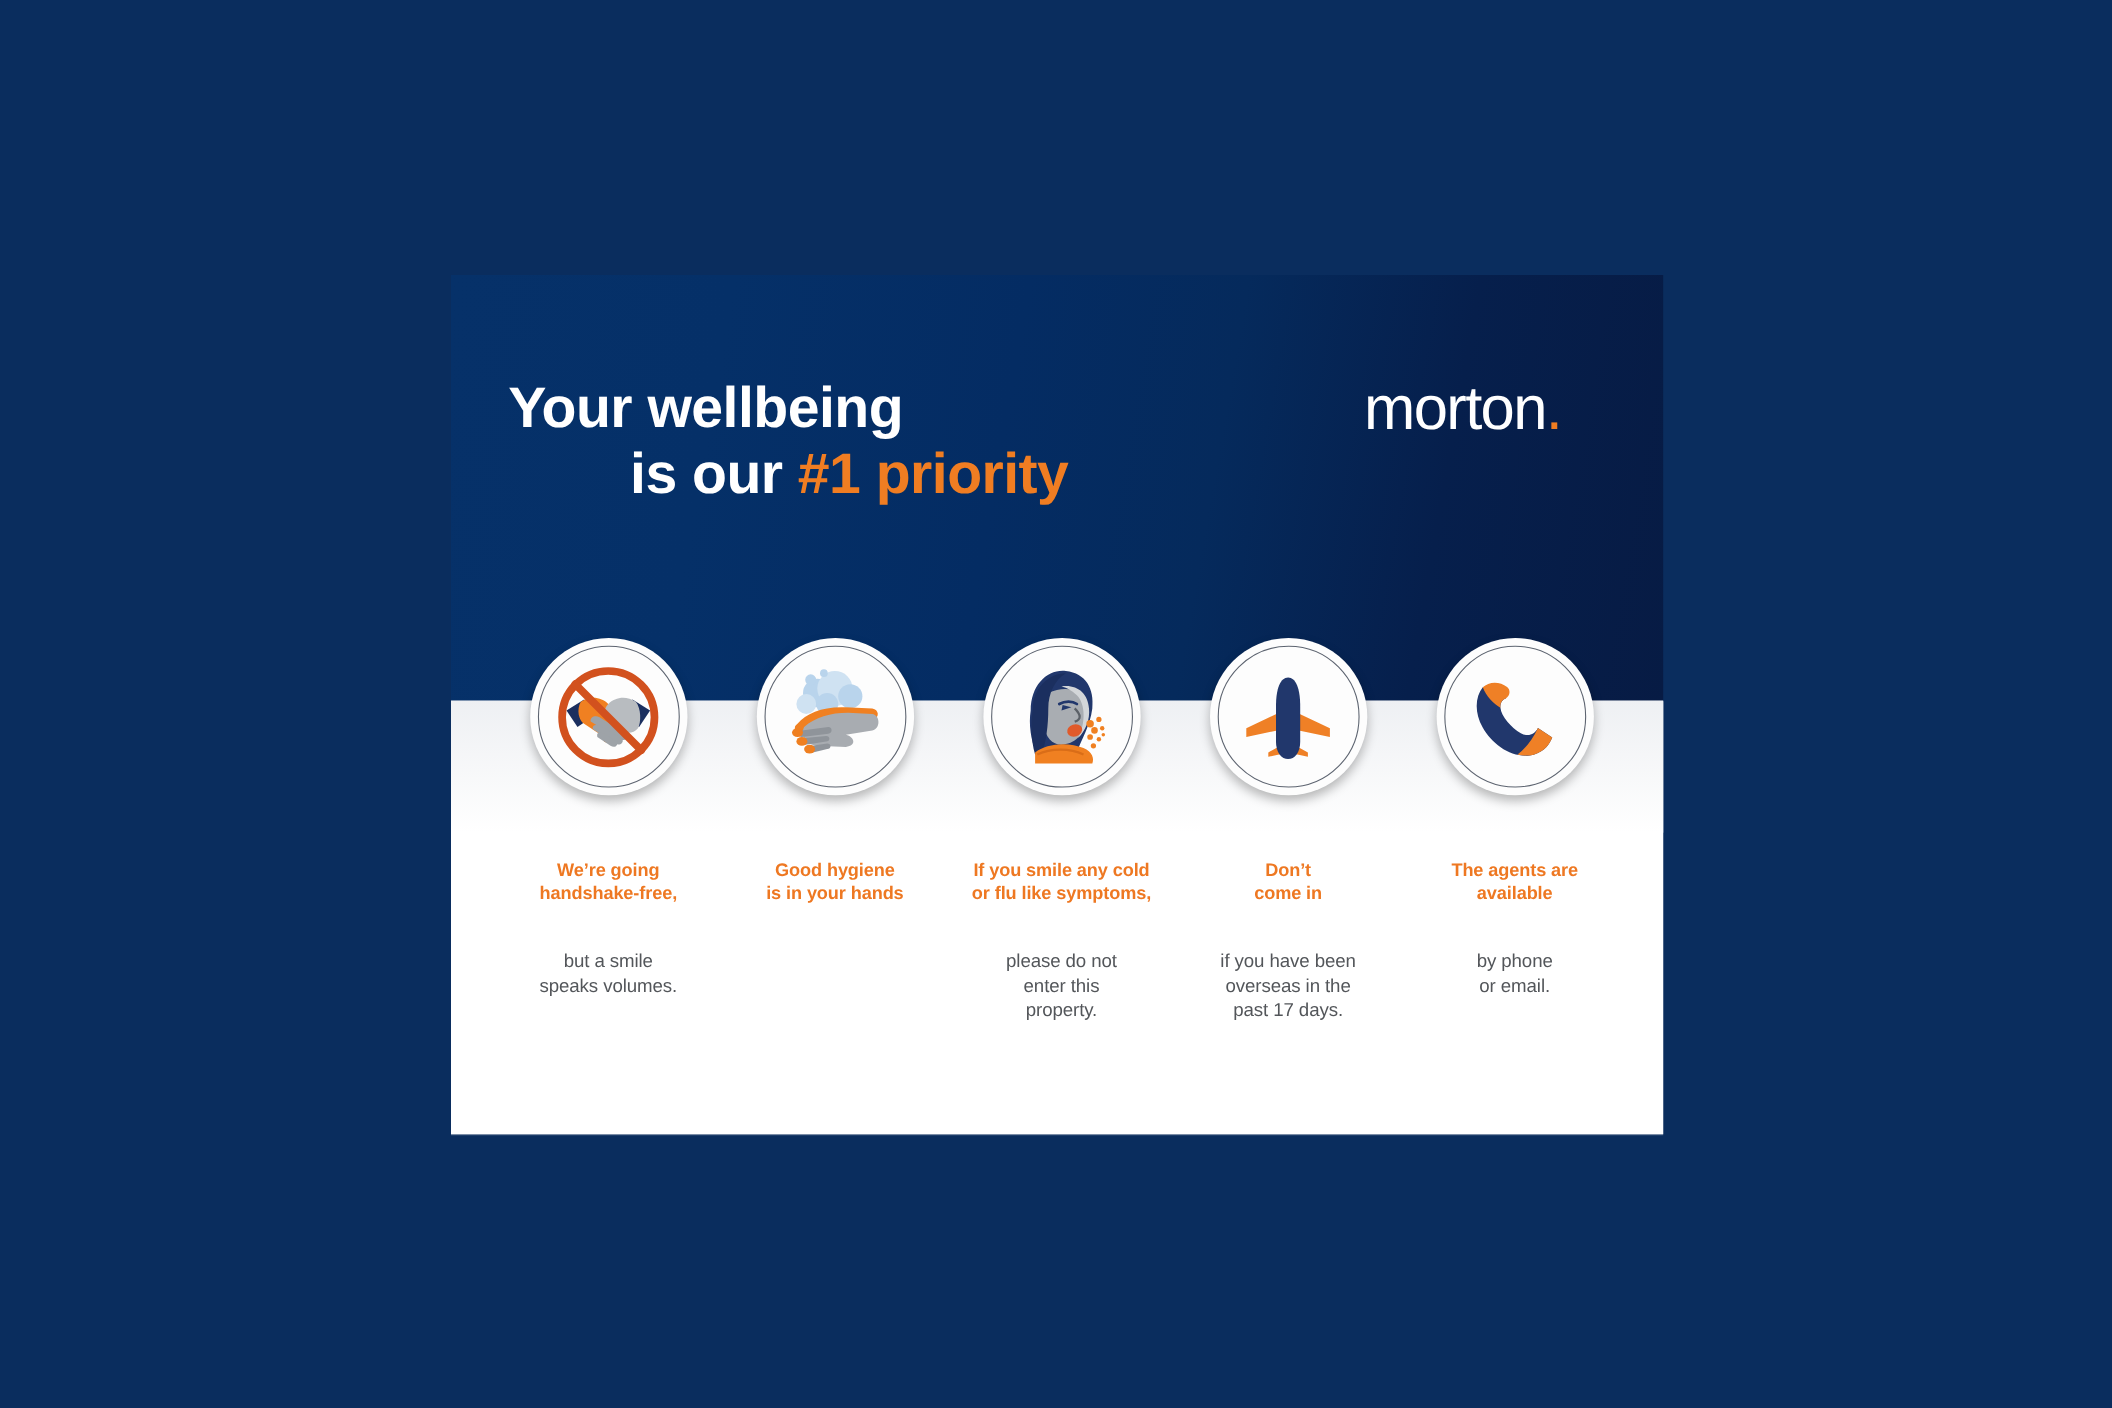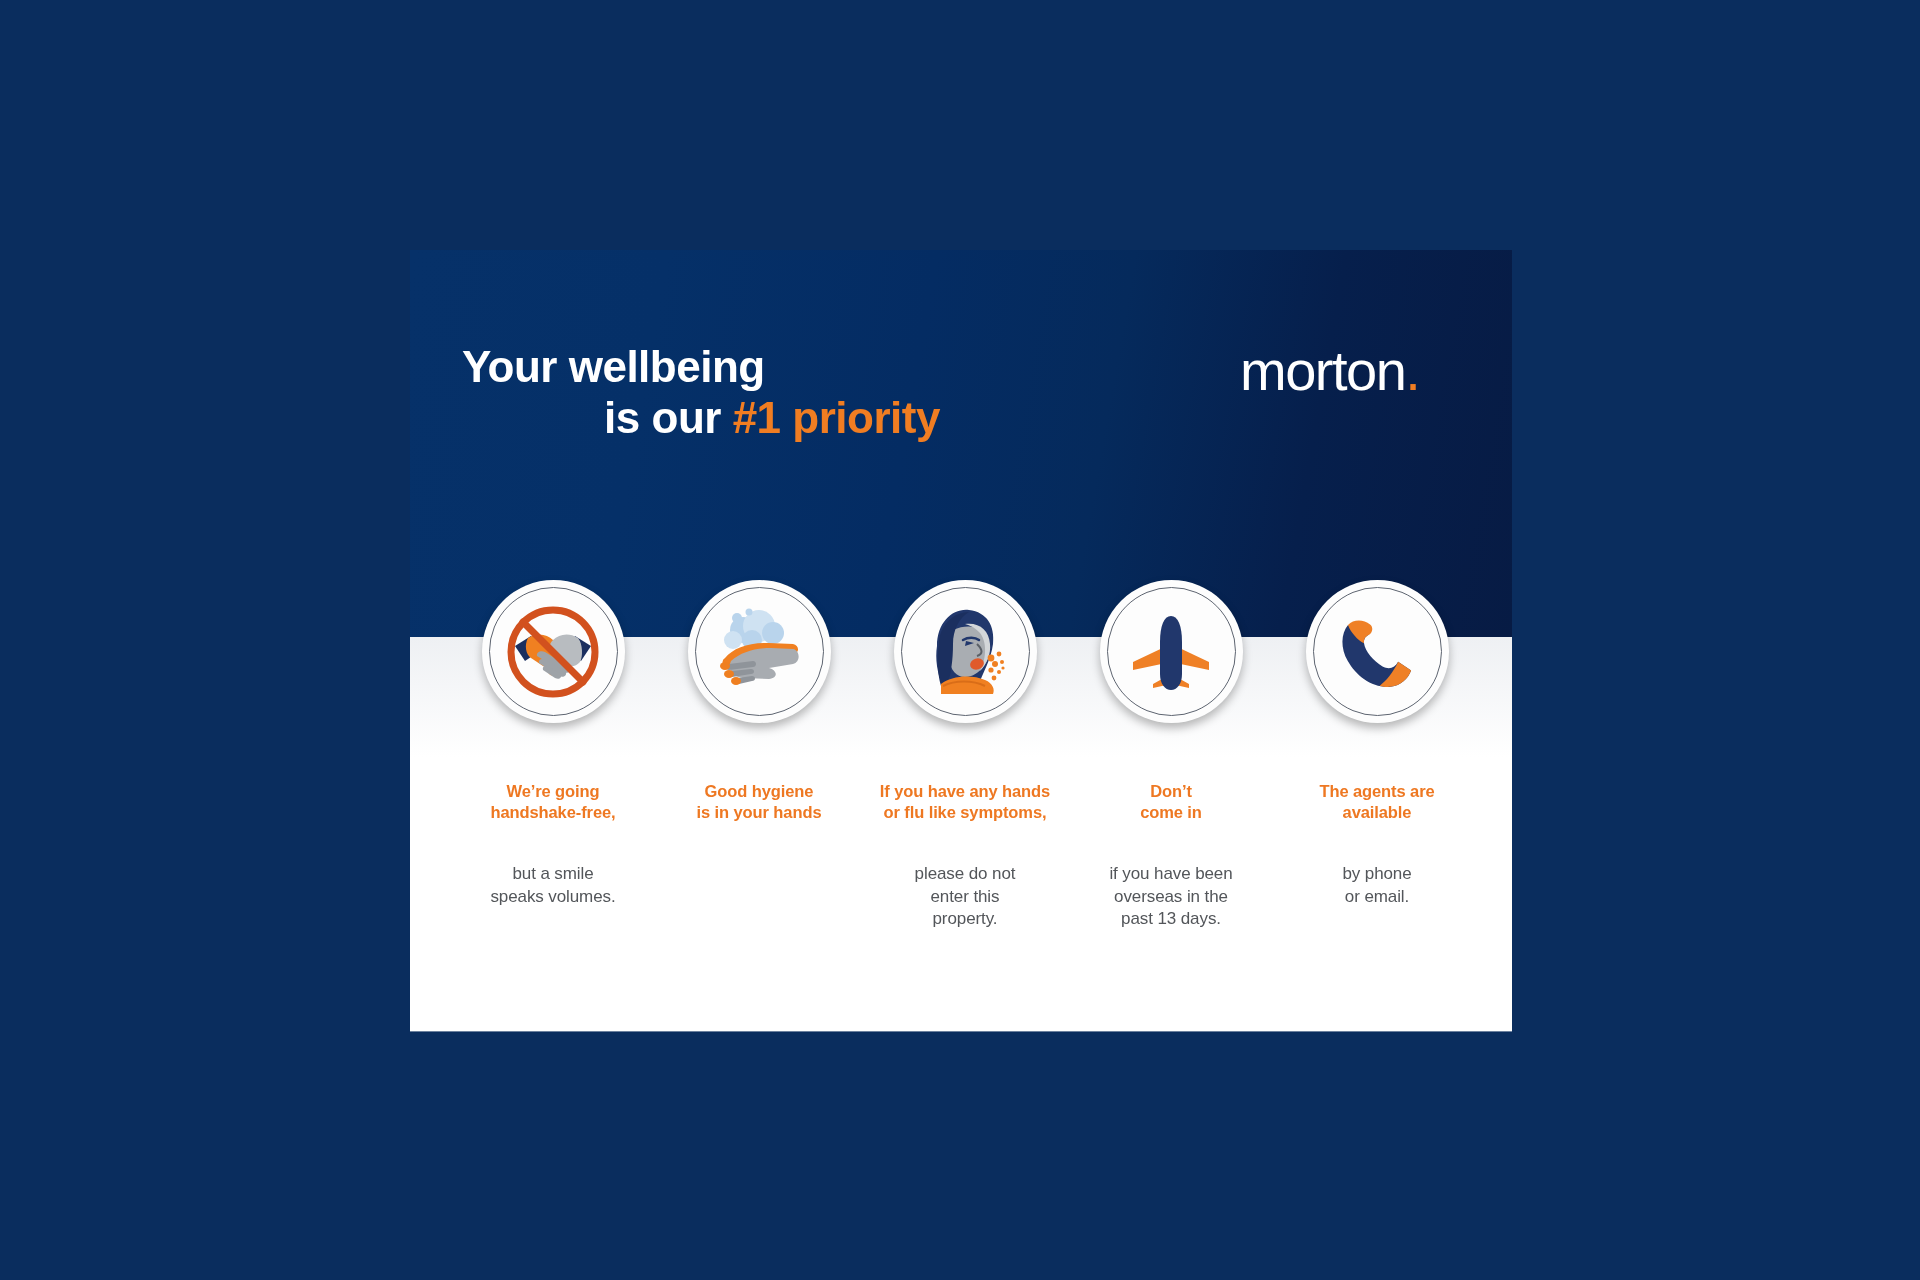--- a/index.html
+++ b/index.html
@@ -38,21 +38,21 @@
                 #061f4c 80%,
                 #071b44 100%);
   }
 
   
   .headline {
     position: absolute;
     left: 462px;
     top: 342px;
     width: 620px;
-    font-size: 44px;
+    font-size: 52px;
     font-weight: bold;
     line-height: 1.15;
     letter-spacing: -0.5px;
     color: #ffffff;
     white-space: nowrap;
   }
   .headline .line2 { display: block; text-align: center; }
   .headline .accent { color: #f07d22; }
 
   
@@ -269,21 +269,21 @@
 
             <path d="M26 44 C26 26 40 12 56 12 C46 18 40 30 40 44
                      C40 60 38 74 34 86 L28 86 C24 72 24 56 26 44 Z" fill="#1b2f5f"></path>
 
             <path d="M28 84 C38 76 58 74 72 80 C80 83 82 90 80 94 L28 94 Z" fill="#f08021"></path>
             <path d="M30 86 C42 80 60 80 72 86" stroke="#d96d18" stroke-width="2" fill="none"></path>
           </svg>
         </span>
       </div>
       <div class="cap-title">
-        <div>If you have any hands</div>
+        <div>If you smile any cold</div>
         <div>or flu like symptoms,</div>
       </div>
       <div class="cap-body">
         <div>please do not</div>
         <div>enter this</div>
         <div>property.</div>
       </div>
     </div>
 
     <div class="col">
@@ -300,21 +300,21 @@
           </svg>
         </span>
       </div>
       <div class="cap-title">
         <div>Don’t</div>
         <div>come in</div>
       </div>
       <div class="cap-body">
         <div>if you have been</div>
         <div>overseas in the</div>
-        <div>past 13 days.</div>
+        <div>past 17 days.</div>
       </div>
     </div>
 
     <div class="col">
       <div class="badge">
         <span>
           <svg width="104" height="104" viewBox="0 0 104 104">
             <g transform="rotate(-6 52 52)">
 
               <path d="M26 22 C18 30 16 44 22 58 C29 74 44 88 62 88

